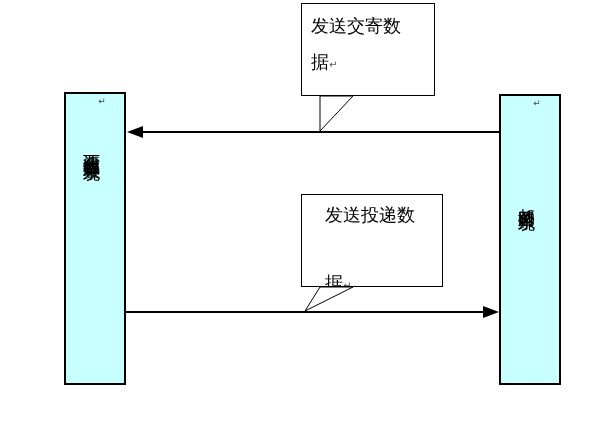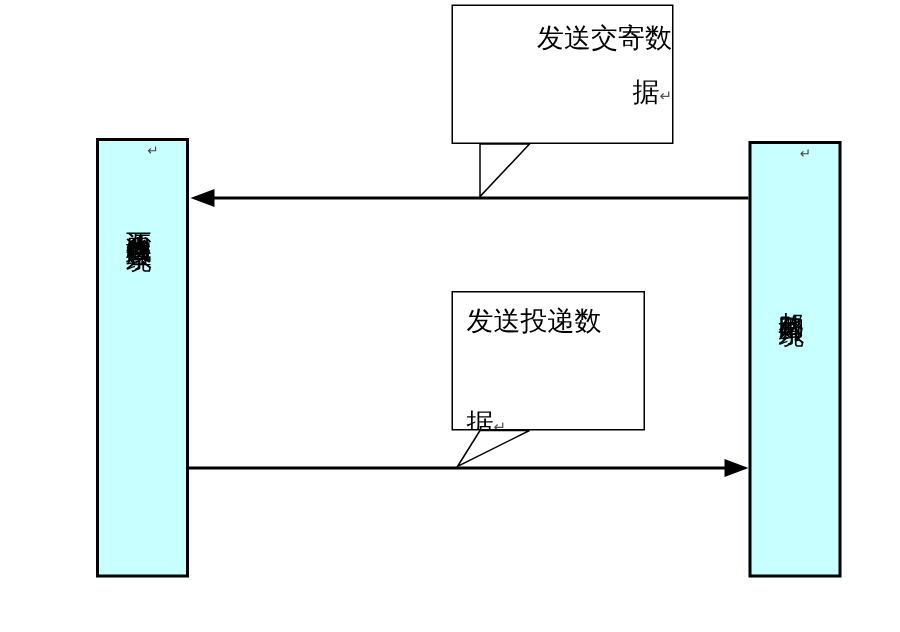--- a/index.html
+++ b/index.html
@@ -76,29 +76,29 @@
     position: absolute;
     box-sizing: border-box;
     background: #ffffff;
     border: 1px solid #000000;
     overflow: hidden;
     z-index: 5;
   }
   #callout-top {
     left: 301px;
     top: 3px;
-    width: 148px;
+    width: 134px;
     height: 93px;
-    text-align: right;
   }
   #callout-bottom {
     left: 301px;
     top: 194px;
-    width: 129px;
+    width: 142px;
     height: 93px;
+    padding-left: 14px;
   }
   .callout-text {
     font-size: 18px;
     line-height: 36px;
     color: #000000;
     padding: 4px 0 0 9px;
     white-space: pre-wrap;
     font-family: "DejaVu Sans", "Liberation Sans", sans-serif;
   }
   #callout-bottom .callout-text {

